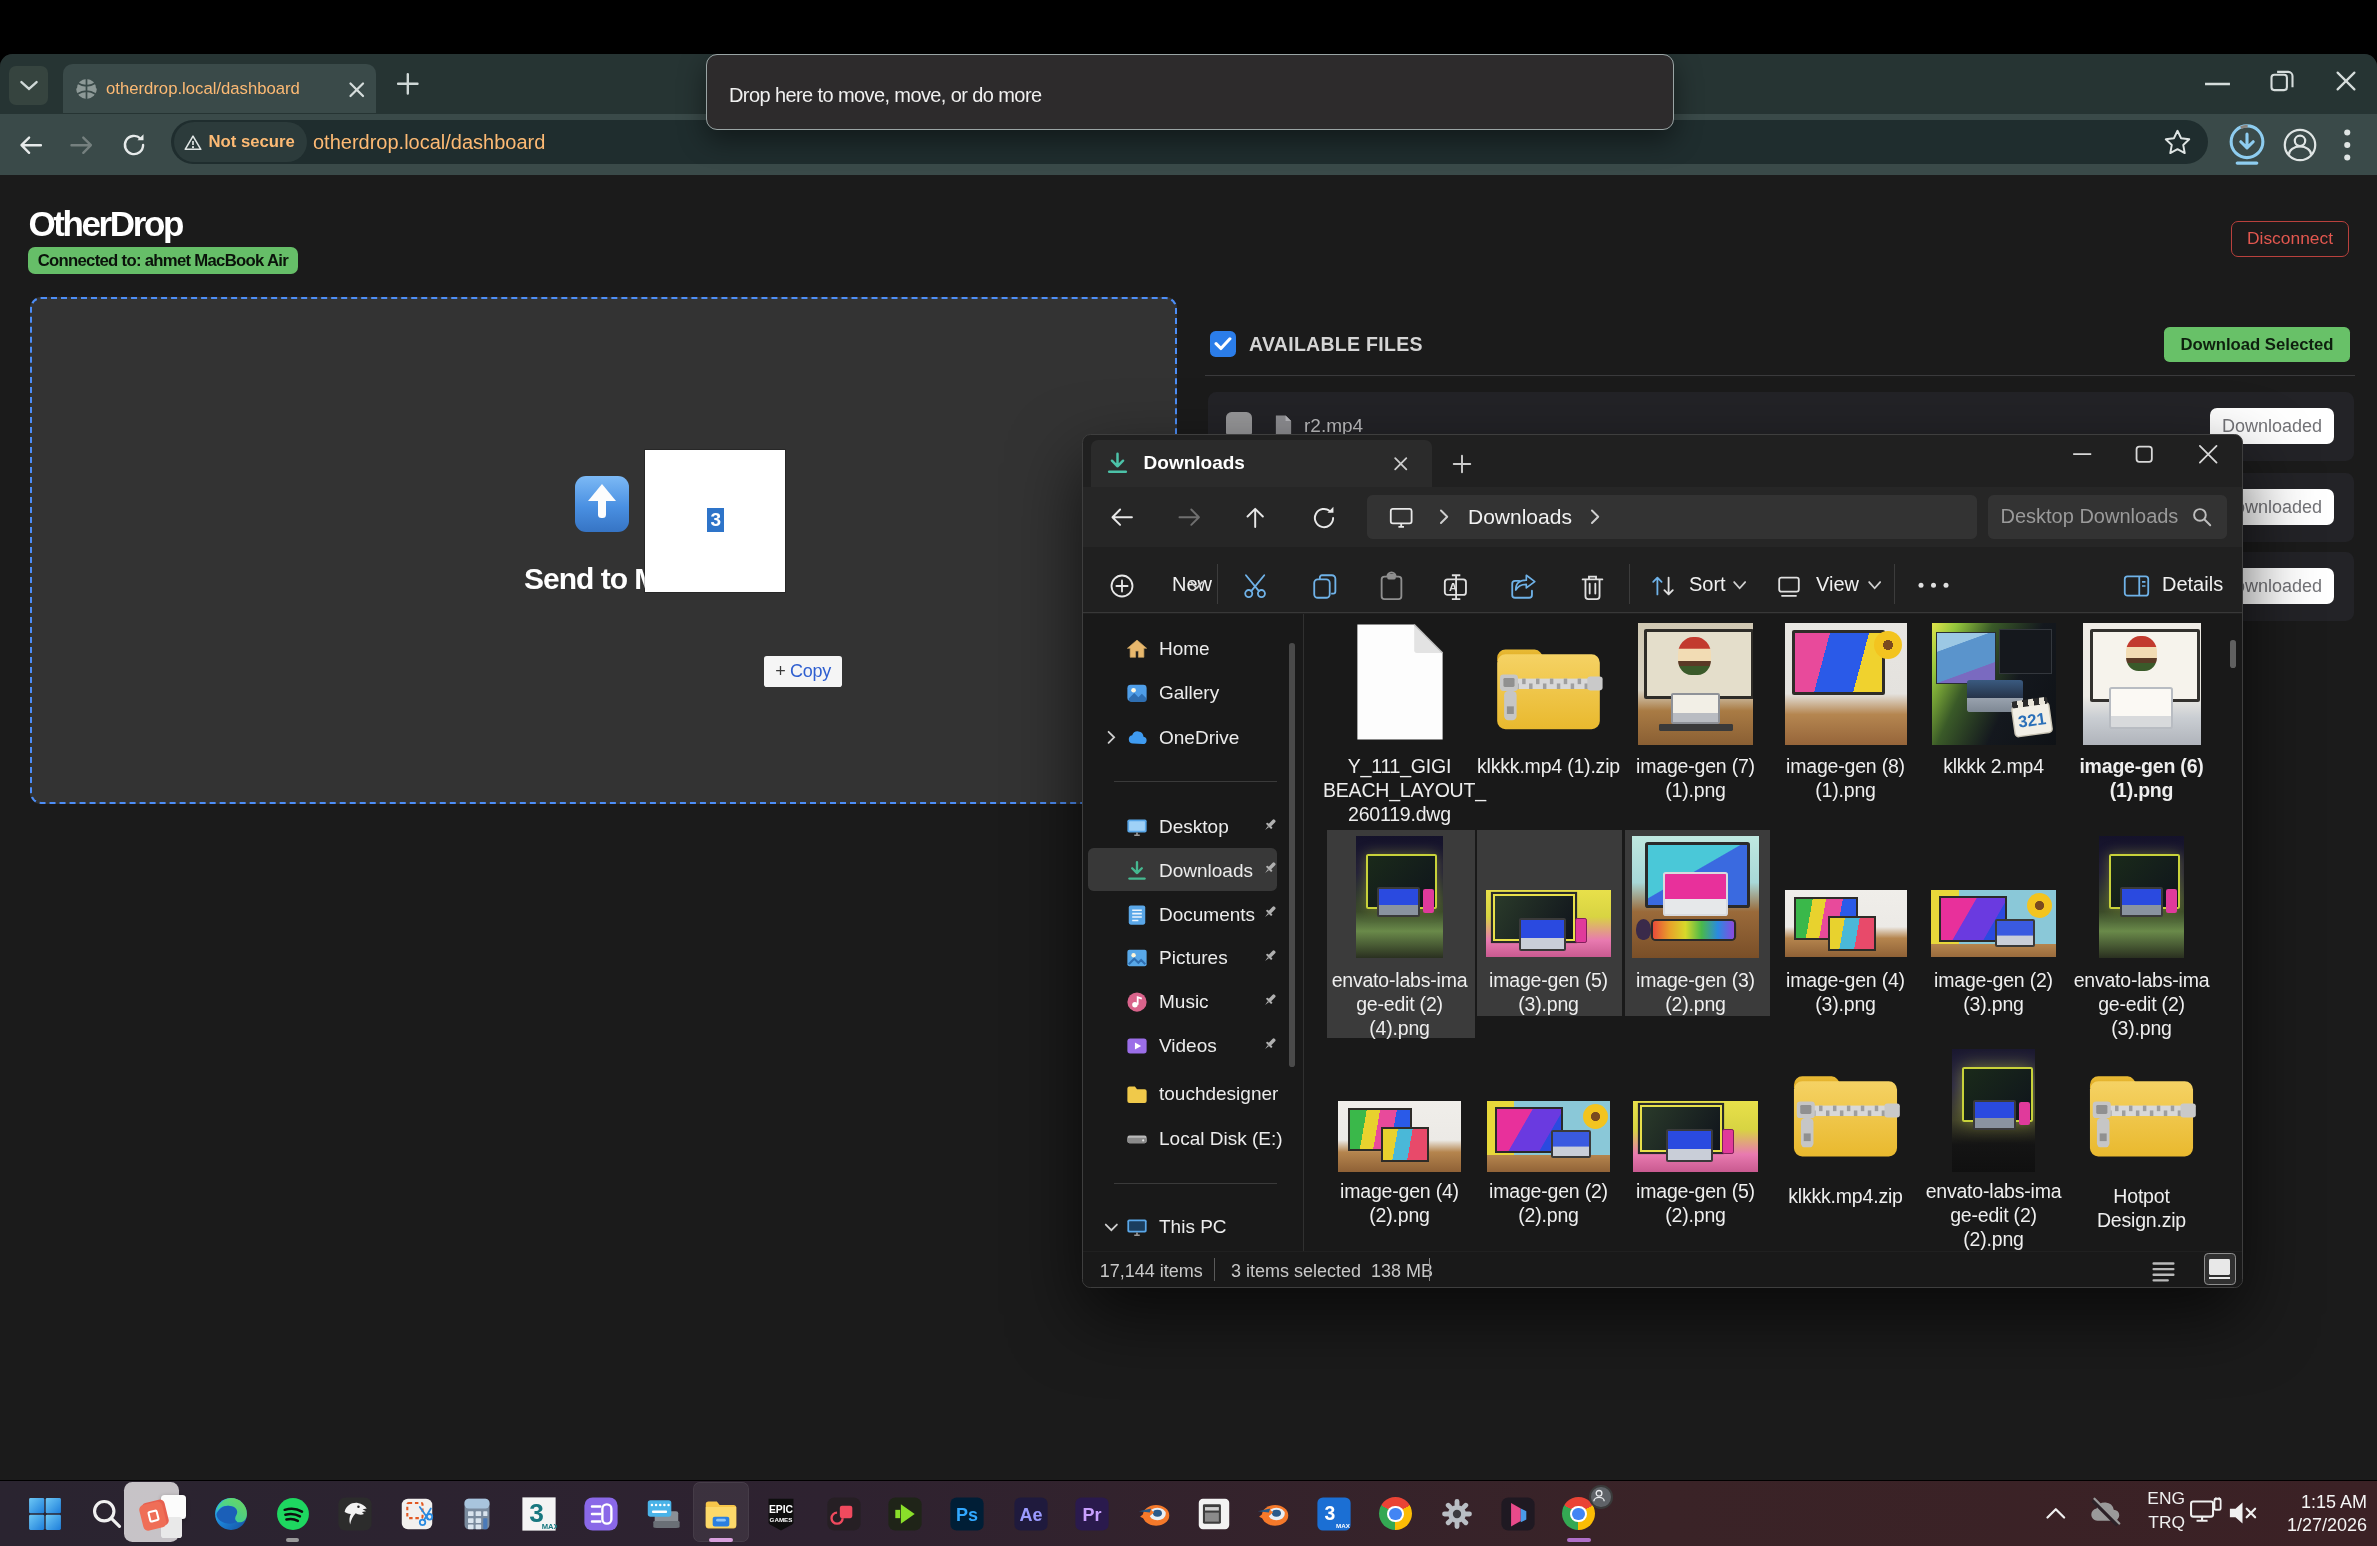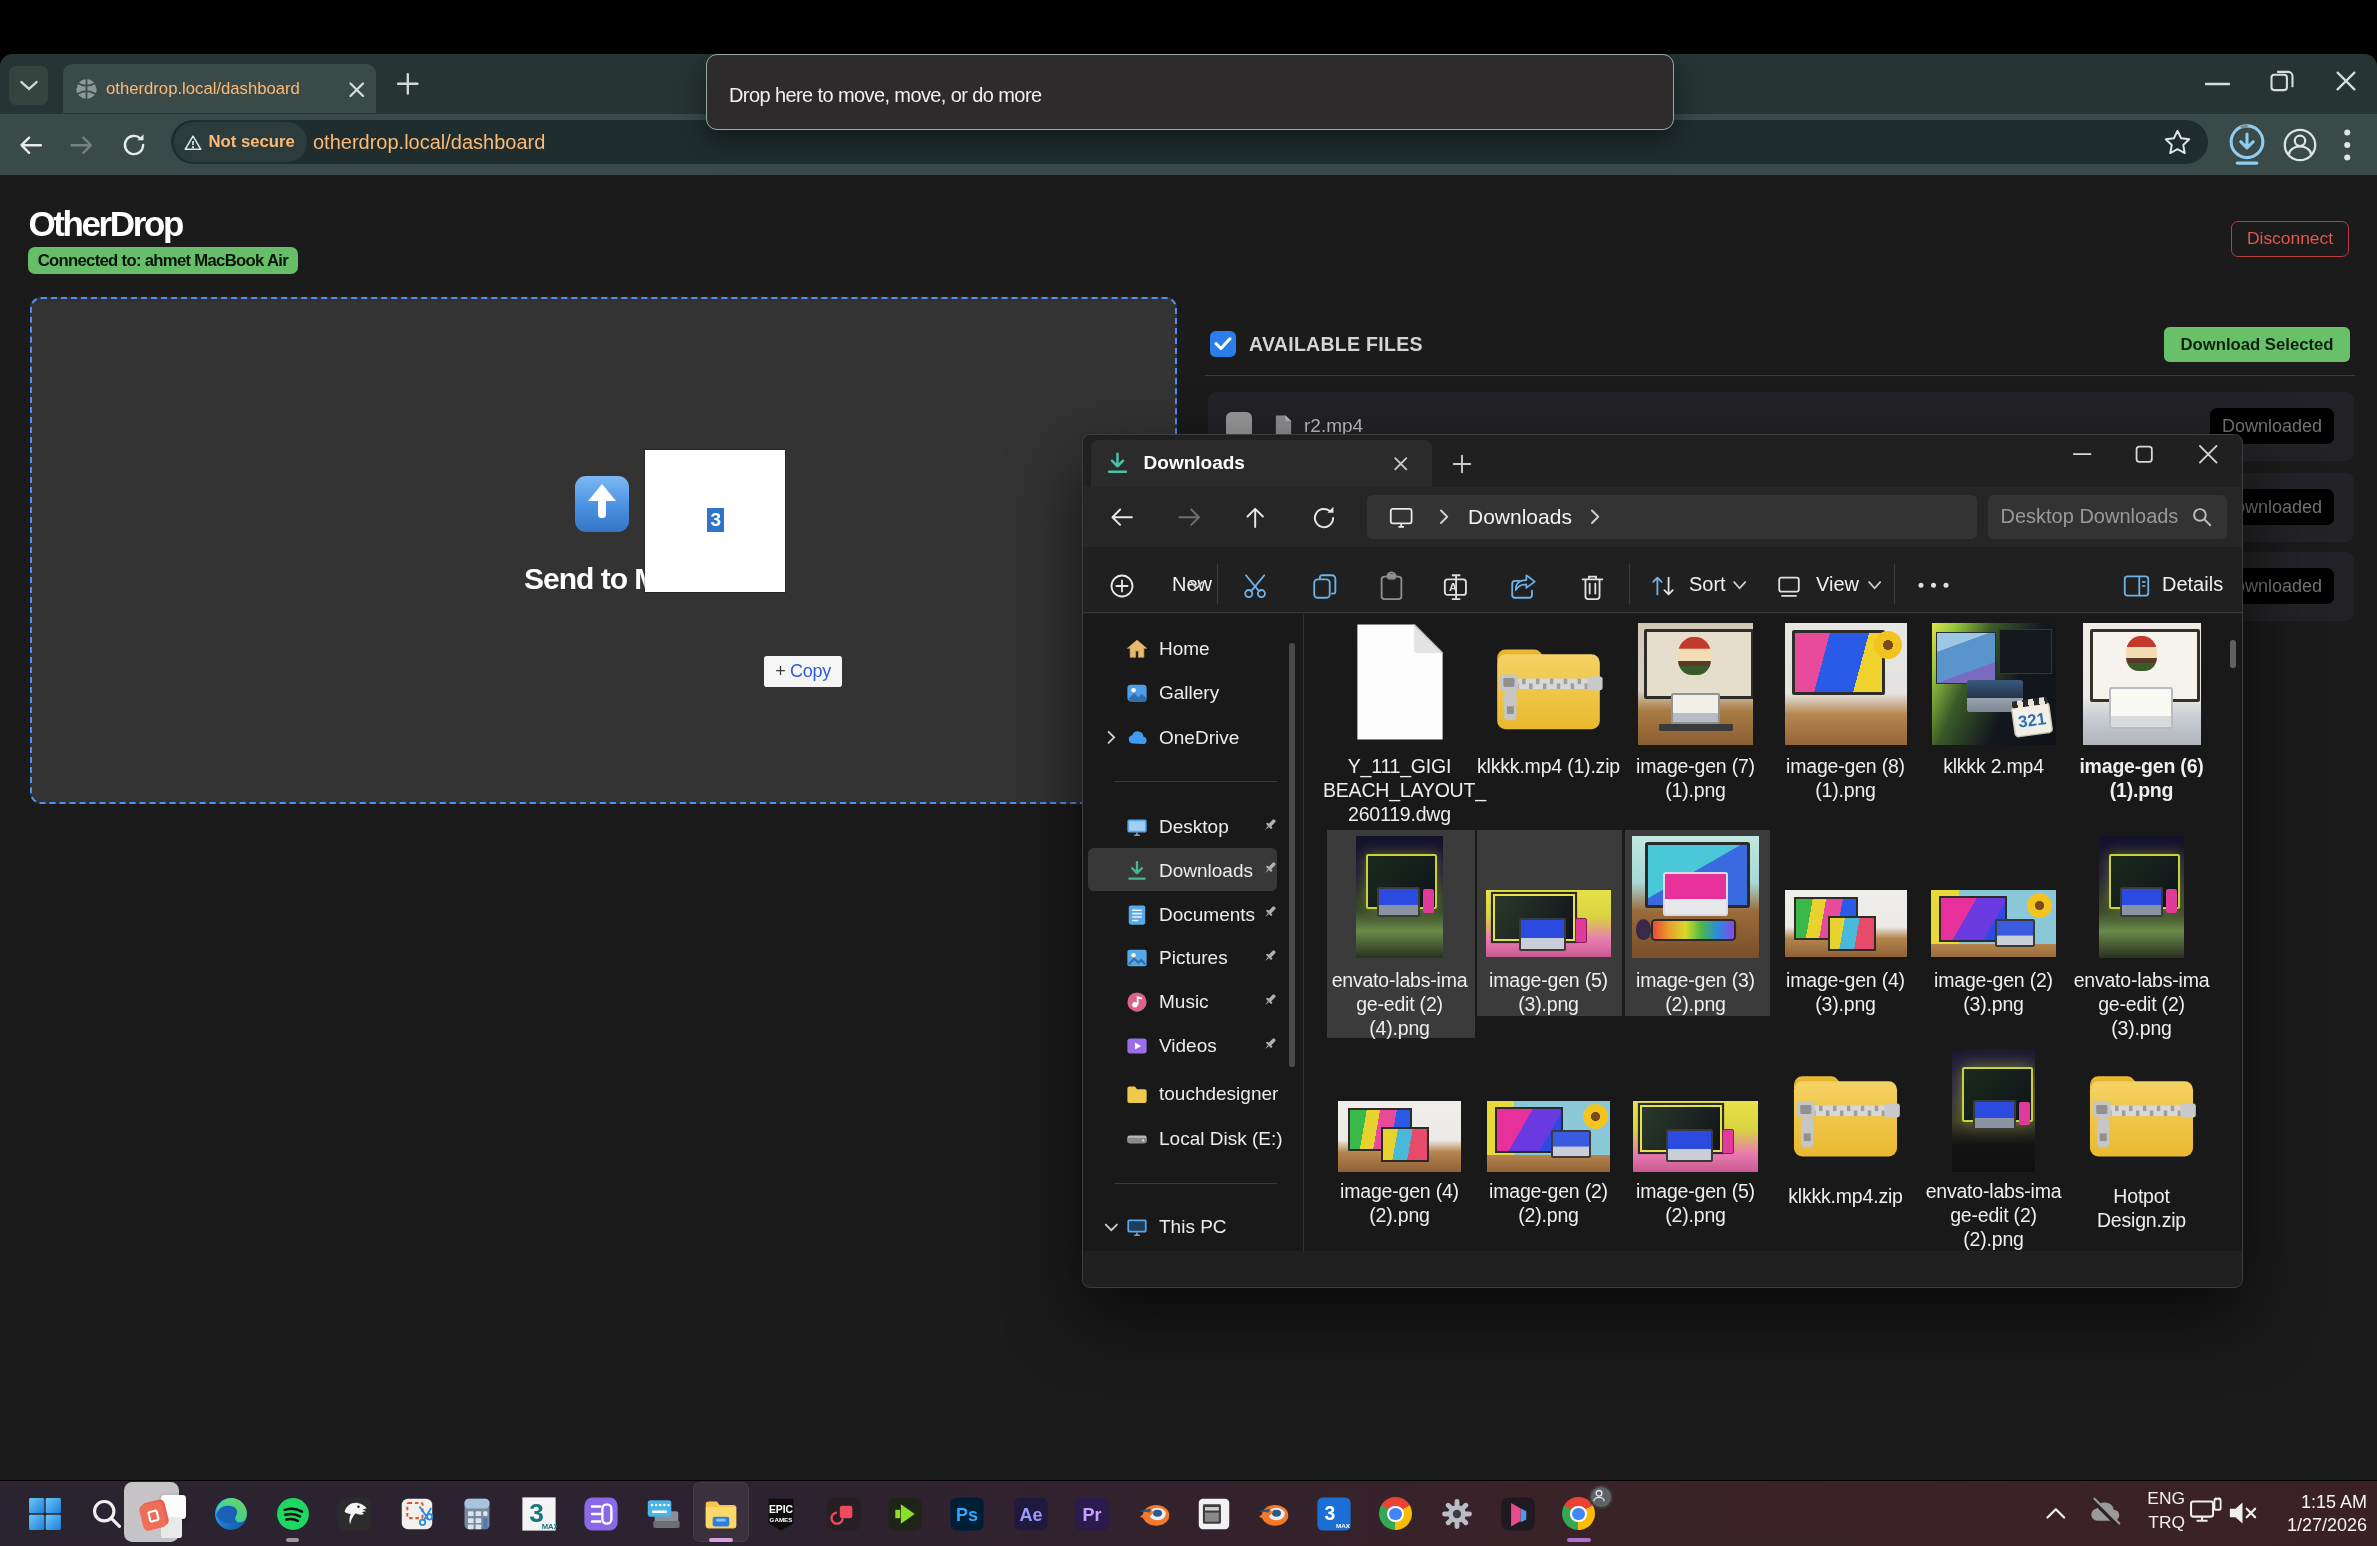--- a/index.html
+++ b/index.html
@@ -39,21 +39,21 @@
   #copybtn { position:absolute; left:732px; top:357px; width:78px; height:31px; background:#f5f5f5; border-radius:2.8px;
      font-size:18px; line-height:31px; text-align:center; letter-spacing:-0.3px; }
   
   #chk { position:absolute; left:1210px; top:156px; width:26px; height:26px; background:#2b7de9; border-radius:5.6px;
      display:flex;align-items:center;justify-content:center; }
   #avail { position:absolute; left:1249px; top:158px; font-size:19.5px; font-weight:bold; color:#d5d5d5; letter-spacing:0.3px; }
   #dlsel { position:absolute; left:2164px; top:152px; width:186px; height:35px; background:#68c168; border-radius:5.6px;
      color:#0e1f0e; font-weight:bold; font-size:16.7px; line-height:35px; text-align:center; }
   #divider { position:absolute; left:1205px; top:200px; width:1150px; height:1.4px; background:#3a3a3c; }
   .filerow { position:absolute; left:1208px; width:1146px; height:69px; background:#232327; border-radius:8.3px; }
-  .dlbtn { position:absolute; left:1002px; top:16px; width:124px; height:36px; background:#000000; border-radius:7px;
+  .dlbtn { position:absolute; left:1002px; top:16px; width:124px; height:36px; background:#ffffff; border-radius:7px;
      color:#737377; font-size:18px; line-height:36px; text-align:center; }
   #rowchk { position:absolute; left:18px; top:19.5px; width:26px; height:26px; background:#98989a; border-radius:5.6px; }
   #rowdoc { position:absolute; left:65px; top:22px; }
   #rowname { position:absolute; left:96px; top:23px; font-size:19px; color:#bdbdbf; }
 
   
   #ghost { position:absolute; left:645px; top:450px; width:140px; height:142px; background:#fff; box-shadow:0 0 0 0.7px #00000055; }
   #ghostbadge { position:absolute; left:62px; top:58px; width:17.4px; height:24px; background:#2e74c9; color:#fff;
      font-weight:bold; font-size:19px; text-align:center; line-height:24px; }
 
@@ -659,20 +659,33 @@
       </div>
       <div class="gi" style="left:982px;top:432px;width:153px;">
         <svg width="117" height="101" viewBox="0 0 168 137" style="margin:14.6px auto 0;">
             <use href="#zipf"></use>
           </svg>
         <div class="lbl" style="margin-top:22px;">Hotpot<br>Design.zip</div>
       </div>
       <div class="abs" style="left:1147px;top:26.4px;width:6.3px;height:28px;background:#606060;border-radius:2.8px;"></div>
     </div>
   </div>
+  <div id="exp-status">
+    <span class="abs" style="left:16.7px;top:9px;">17,144 items</span>
+    <div class="abs" style="left:131px;top:5.6px;width:1.4px;height:23.6px;background:#5a5a5a;"></div>
+    <span class="abs" style="left:148px;top:9px;">3 items selected&nbsp;&nbsp;138 MB</span>
+    <div class="abs" style="left:346px;top:5.6px;width:1.4px;height:23.6px;background:#8a8a8a;"></div>
+    <svg class="abs" style="left:1065px;top:2.8px;" width="31" height="31" viewBox="0 0 44 44">
+        <path d="M8 12 h28 M8 20 h28 M8 28 h28 M8 36 h20" stroke="#b9b9b9" stroke-width="3.4" stroke-linecap="round"></path>
+      </svg>
+    <div class="abs" style="left:1121px;top:1.4px;width:32px;height:32px;border:1.4px solid #8f8f8f;border-radius:4.2px;background:#303030;">
+        <div class="abs" style="left:4.2px;top:4.2px;width:21px;height:16.7px;background:#e8e8e8;border-radius:1.4px;"></div>
+        <div class="abs" style="left:4.2px;top:23px;width:21px;height:2.1px;background:#e8e8e8;"></div>
+      </div>
+  </div>
 </div>
 
 <div id="ghost">
     <div id="ghostbadge">3</div>
   </div>
 
 <div id="taskbar">
 
   <div class="tb" style="left:18px;">
       <svg viewBox="0 0 52 52">

